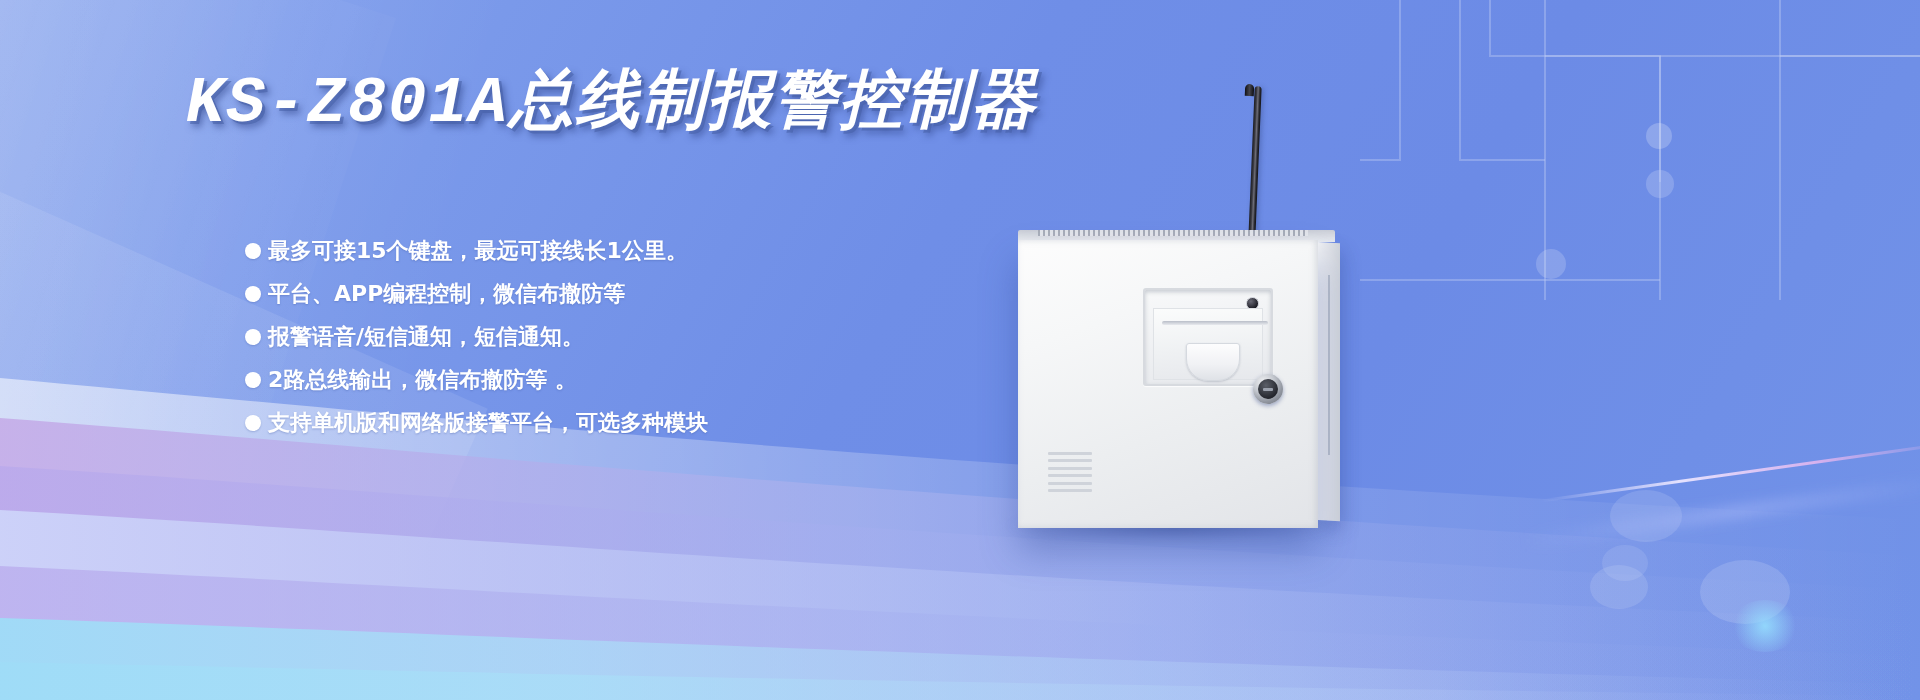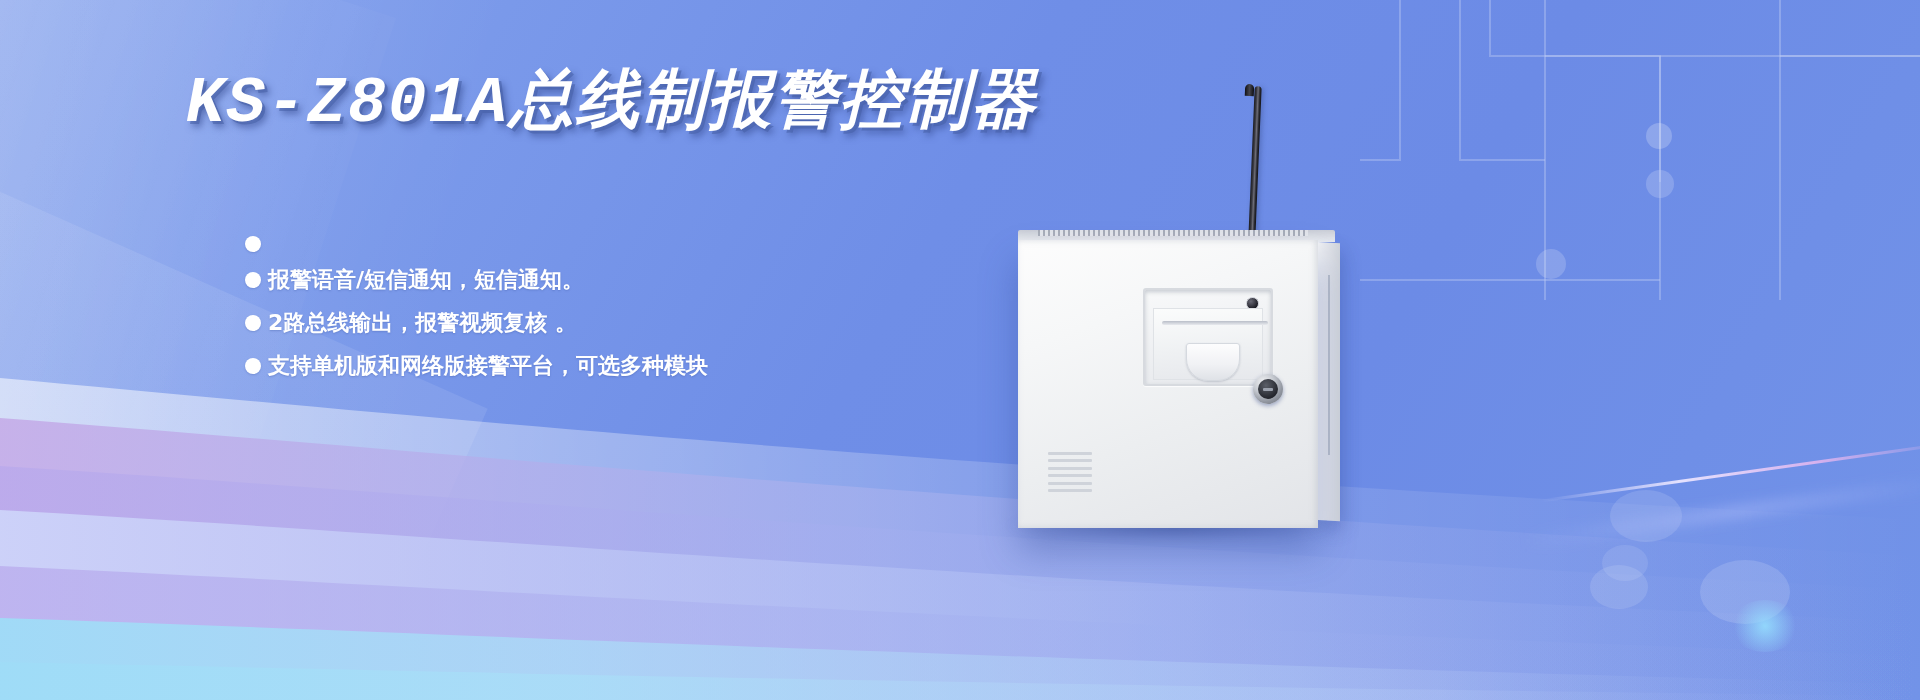--- a/index.html
+++ b/index.html
@@ -266,28 +266,33 @@
     <div class="bokeh bk2"></div>
     <div class="streak st2"></div>
     <div class="streak st1"></div>
   </div>
 
   <div class="title">KS-Z801A总线制报警控制器</div>
 
   <div class="bullets">
     <div class="bullet">
       <span class="dot"></span>
+      <span>最多可接15个键盘，最远可接线长1公里。</span>
+    </div>
+    <div class="bullet">
+      <span class="dot"></span>
+      <span>平台、APP编程控制，微信布撤防等</span>
     </div>
     <div class="bullet">
       <span class="dot"></span>
       <span>报警语音/短信通知，短信通知。</span>
     </div>
     <div class="bullet">
       <span class="dot"></span>
-      <span>2路总线输出，报警视频复核 。</span>
+      <span>2路总线输出，微信布撤防等 。</span>
     </div>
     <div class="bullet">
       <span class="dot"></span>
       <span>支持单机版和网络版接警平台，可选多种模块</span>
     </div>
   </div>
 
   <div class="product">
     <div class="antenna"></div>
     <div class="antenna-tip"></div>

